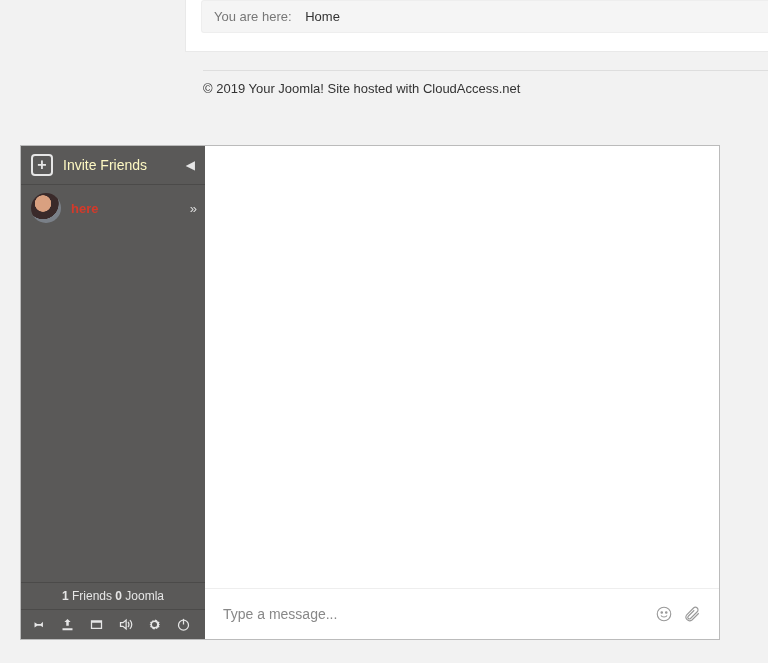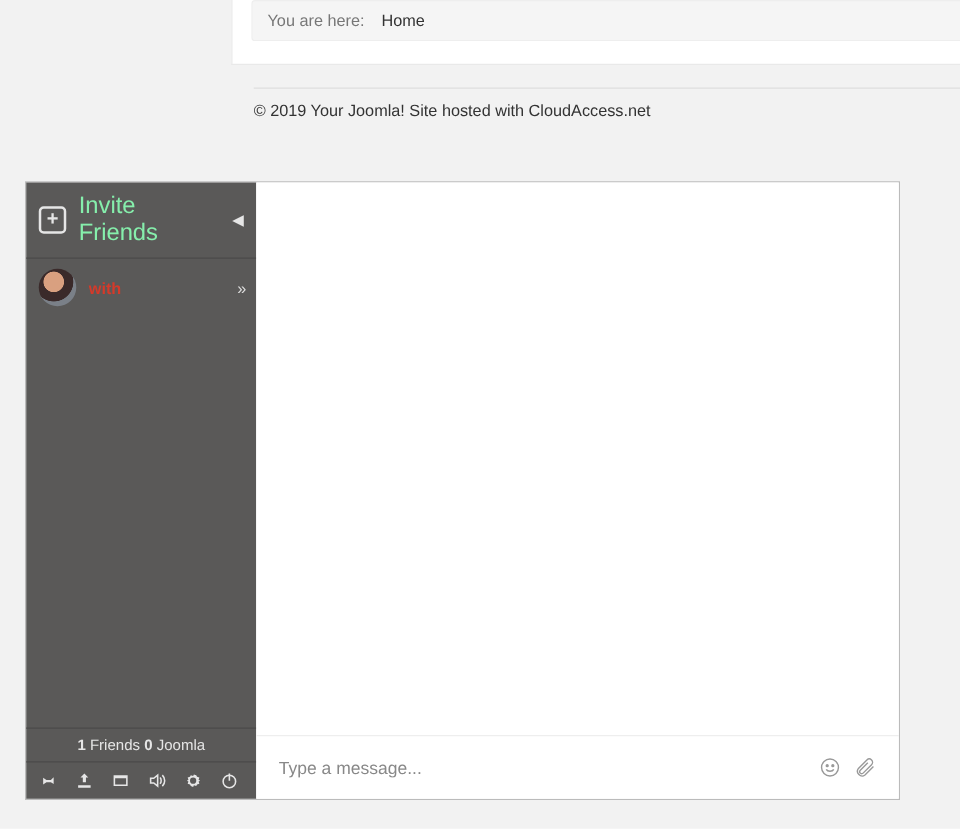--- a/index.html
+++ b/index.html
@@ -84,22 +84,22 @@
       display: flex;
       align-items: center;
       justify-content: center;
       color: #e6e6e6;
       font-weight: bold;
       font-size: 16px;
       line-height: 1;
     }
     .invite-label {
       flex: 1;
-      color: #86efac;
-      font-size: 19px;
+      color: #fef9c3;
+      font-size: 14px;
     }
     .collapse-tri {
       color: #e6e6e6;
       font-size: 12px;
     }
     .user-row {
       display: flex;
       align-items: center;
       padding: 8px 10px;
       gap: 10px;
@@ -199,21 +199,21 @@
 
 <div class="chat-widget">
   <div class="sidebar">
     <div class="sidebar-header">
       <div class="plus-box">+</div>
       <div class="invite-label">Invite Friends</div>
       <div class="collapse-tri">◀</div>
     </div>
     <div class="user-row">
       <div class="avatar"></div>
-      <div class="username">with</div>
+      <div class="username">here</div>
       <div class="chevrons">»</div>
     </div>
     <div class="user-list-fill"></div>
     <div class="speakers-row">
       <span class="num">1</span>
       <span>Friends</span>
       <span class="num">0</span>
       <span>Joomla</span>
     </div>
     <div class="tool-row">

